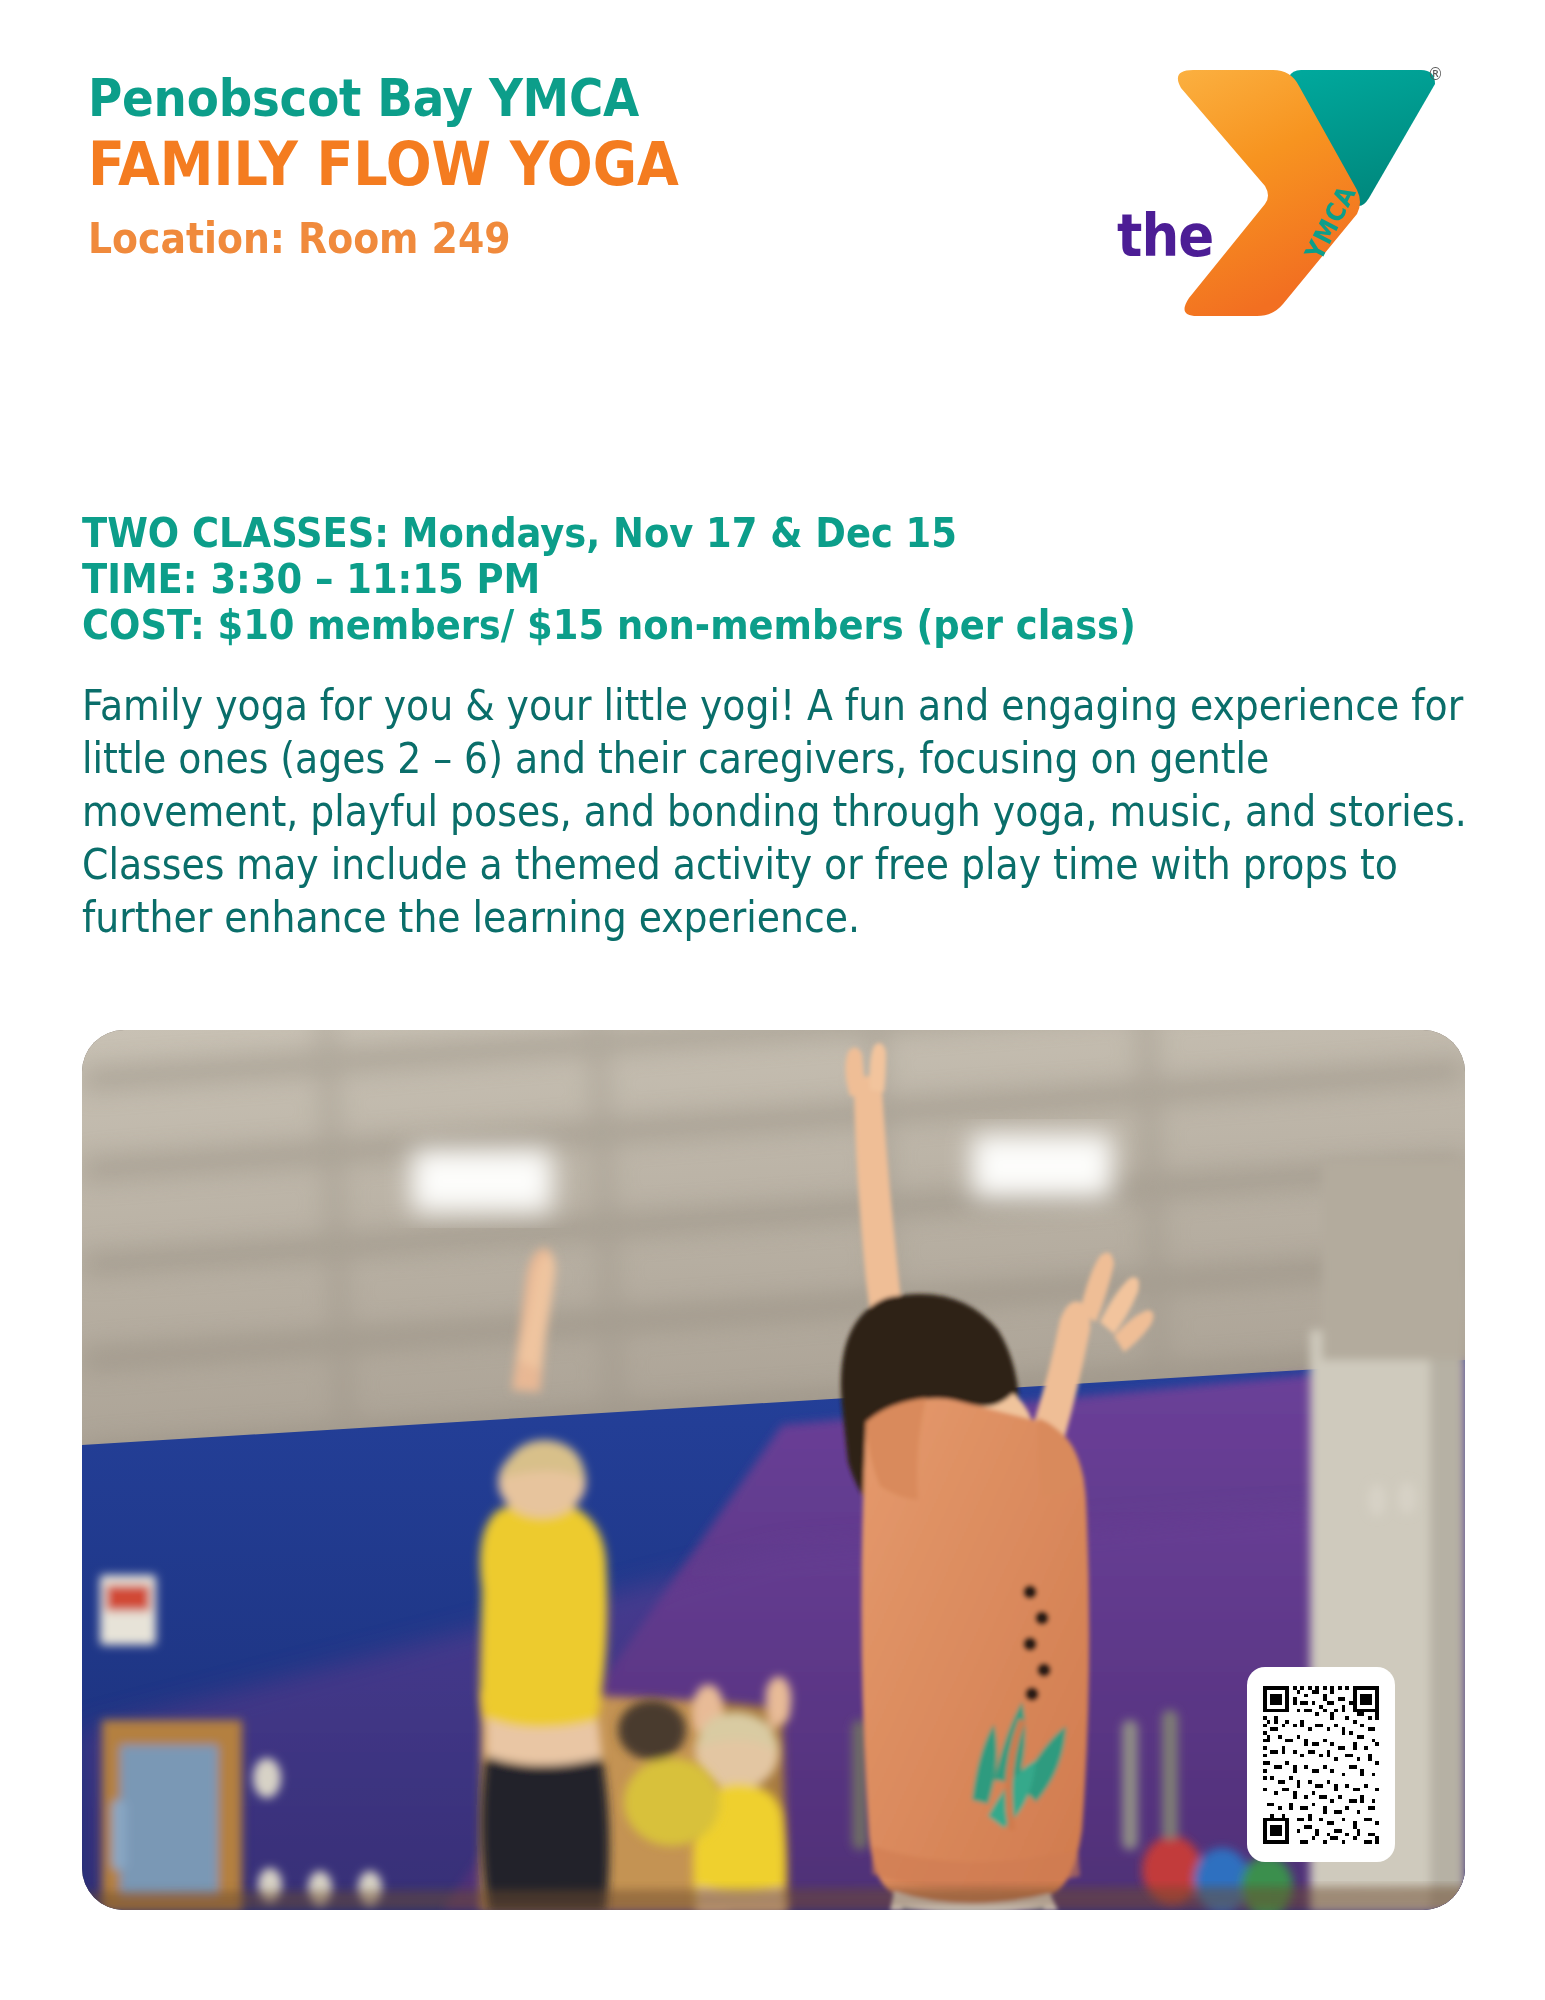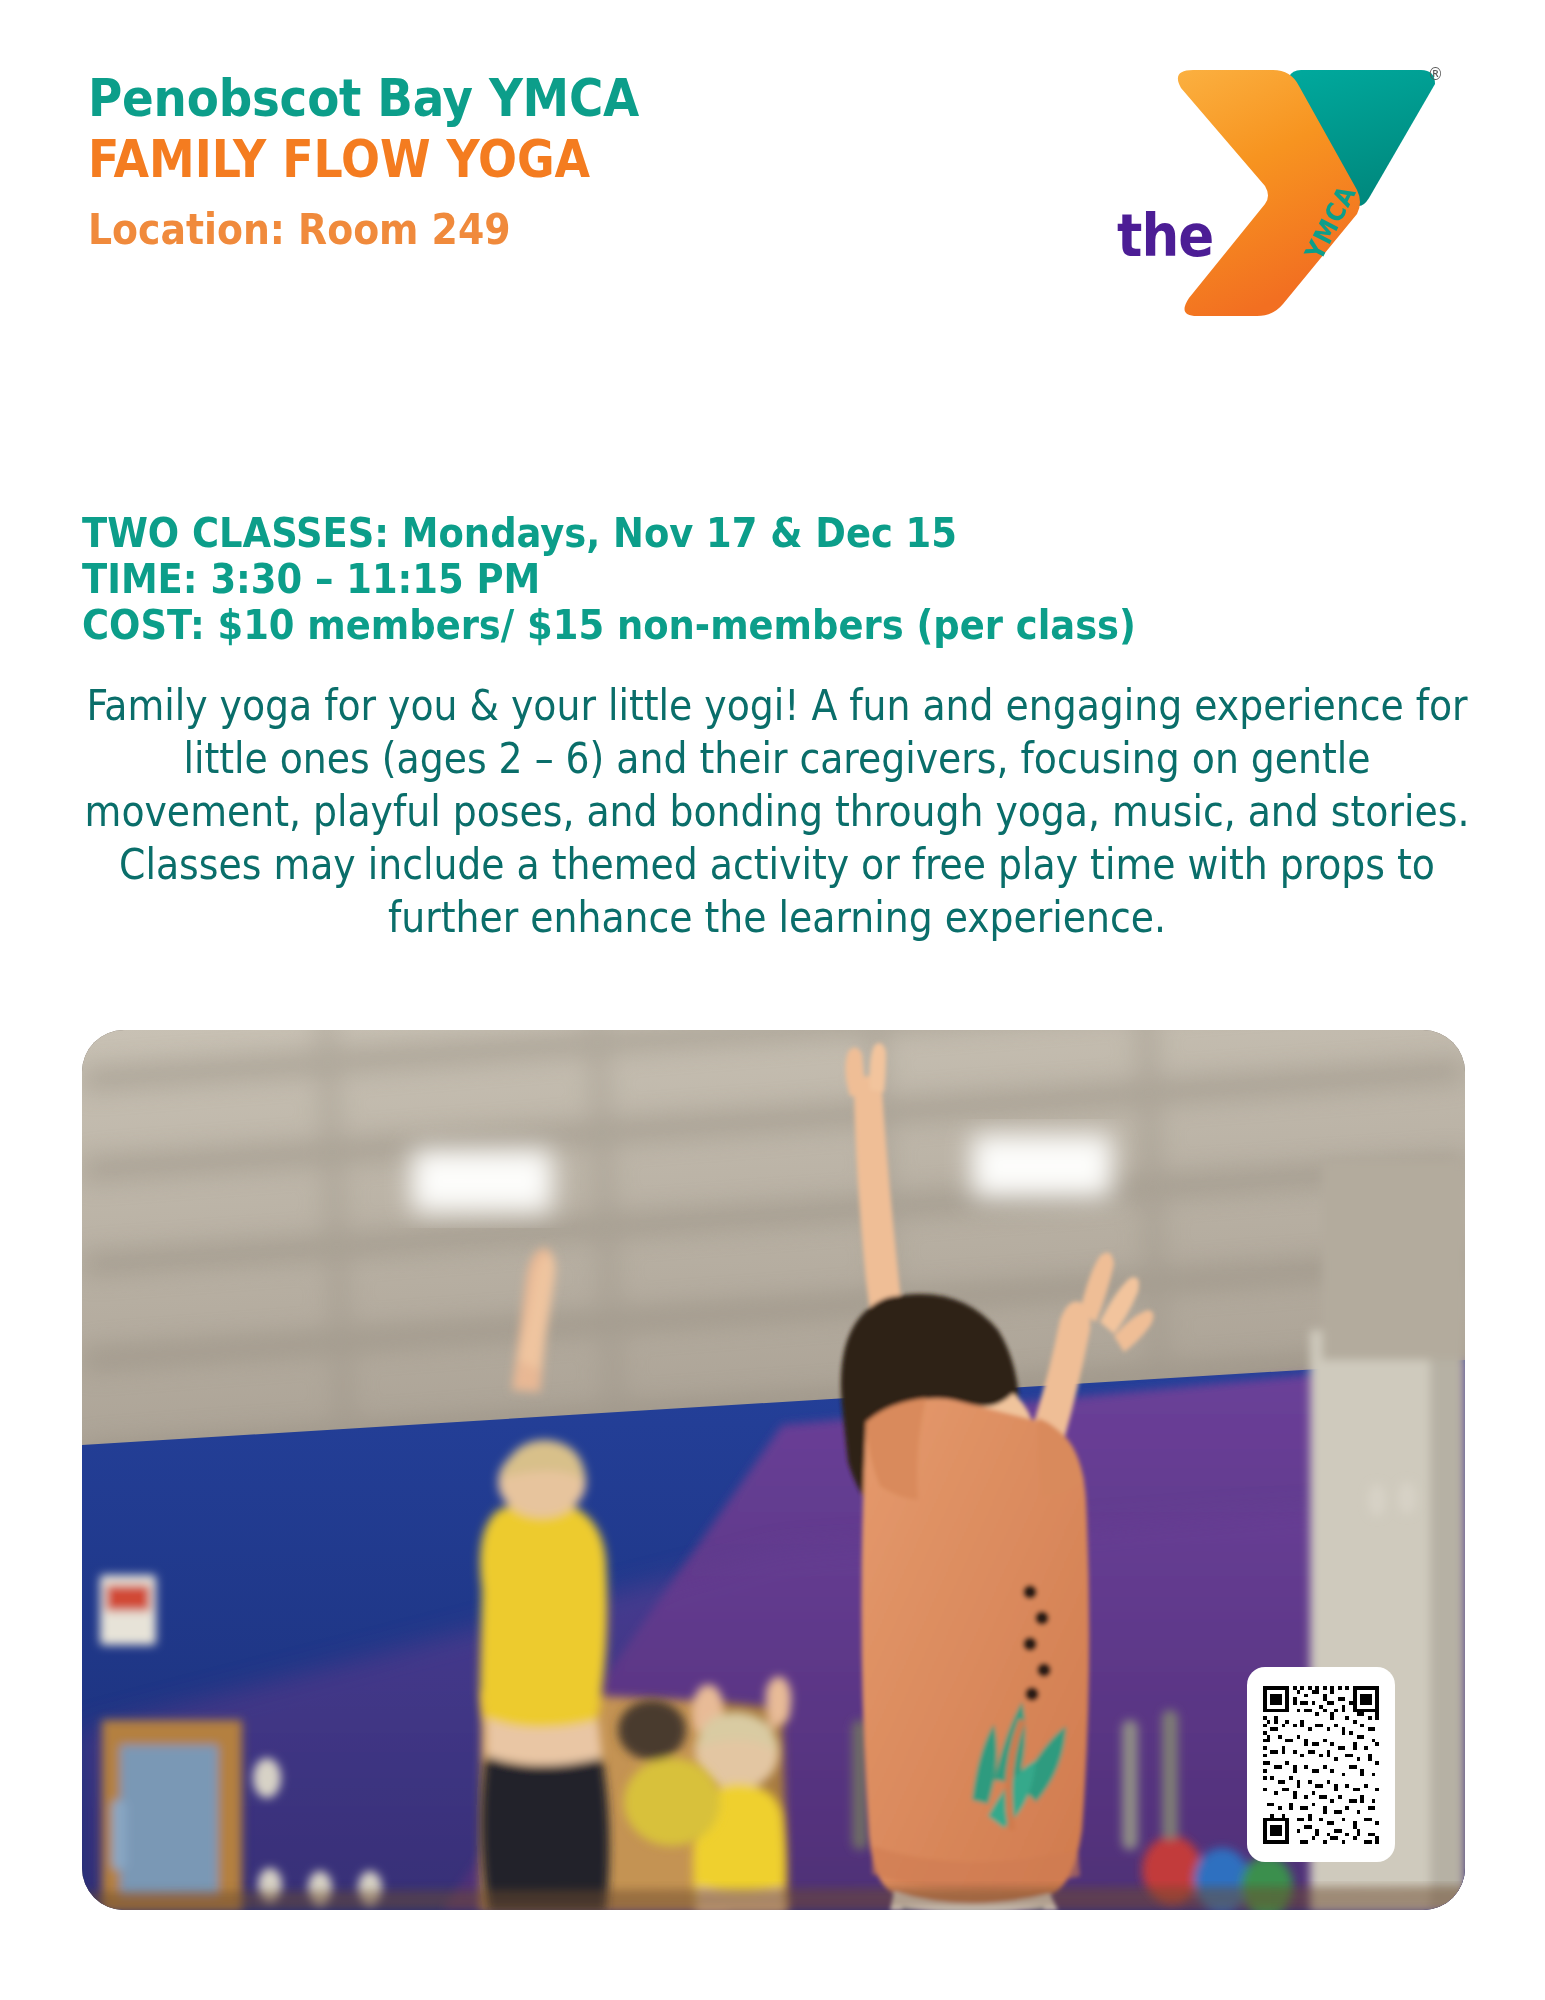--- a/index.html
+++ b/index.html
@@ -34,21 +34,21 @@
     font-size: 52px;
     font-weight: 700;
     letter-spacing: -0.2px;
     line-height: 1.0;
     margin: 0 0 10px 0;
     font-stretch: condensed;
   }
 
   .program-title {
     color: #f47c20;
-    font-size: 51px;
+    font-size: 60px;
     font-weight: 700;
     line-height: 1.0;
     letter-spacing: 0px;
     margin: 0 0 22px 0;
     font-stretch: condensed;
   }
 
   .audience {
     color: #f47c20;
     font-size: 42px;
@@ -87,21 +87,20 @@
   .description {
     position: absolute;
     left: 82px;
     top: 680px;
     width: 1390px;
     color: #0a6e6a;
     font-size: 42px;
     font-weight: 400;
     line-height: 1.26;
     font-stretch: condensed;
-    text-align: center;
   }
 
   
   .logo {
     position: absolute;
     left: 1105px;
     top: 58px;
     width: 340px;
     height: 260px;
   }

